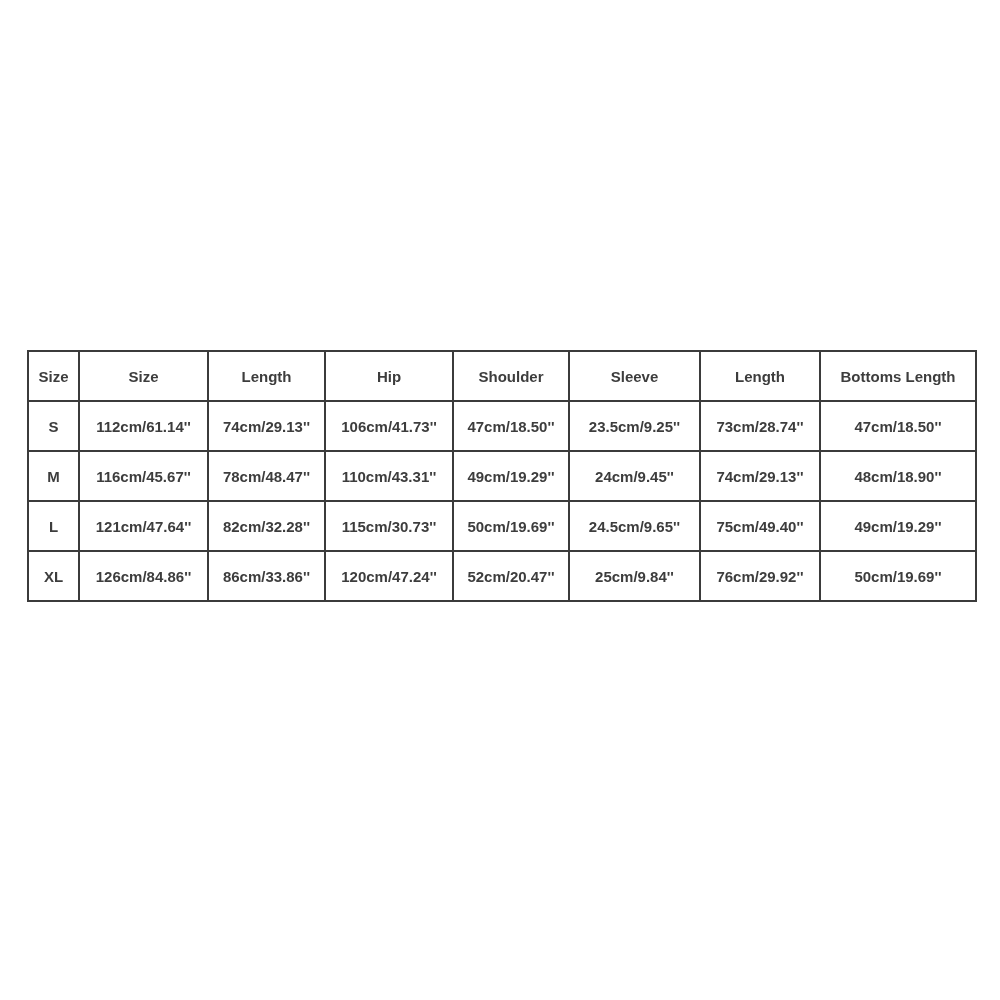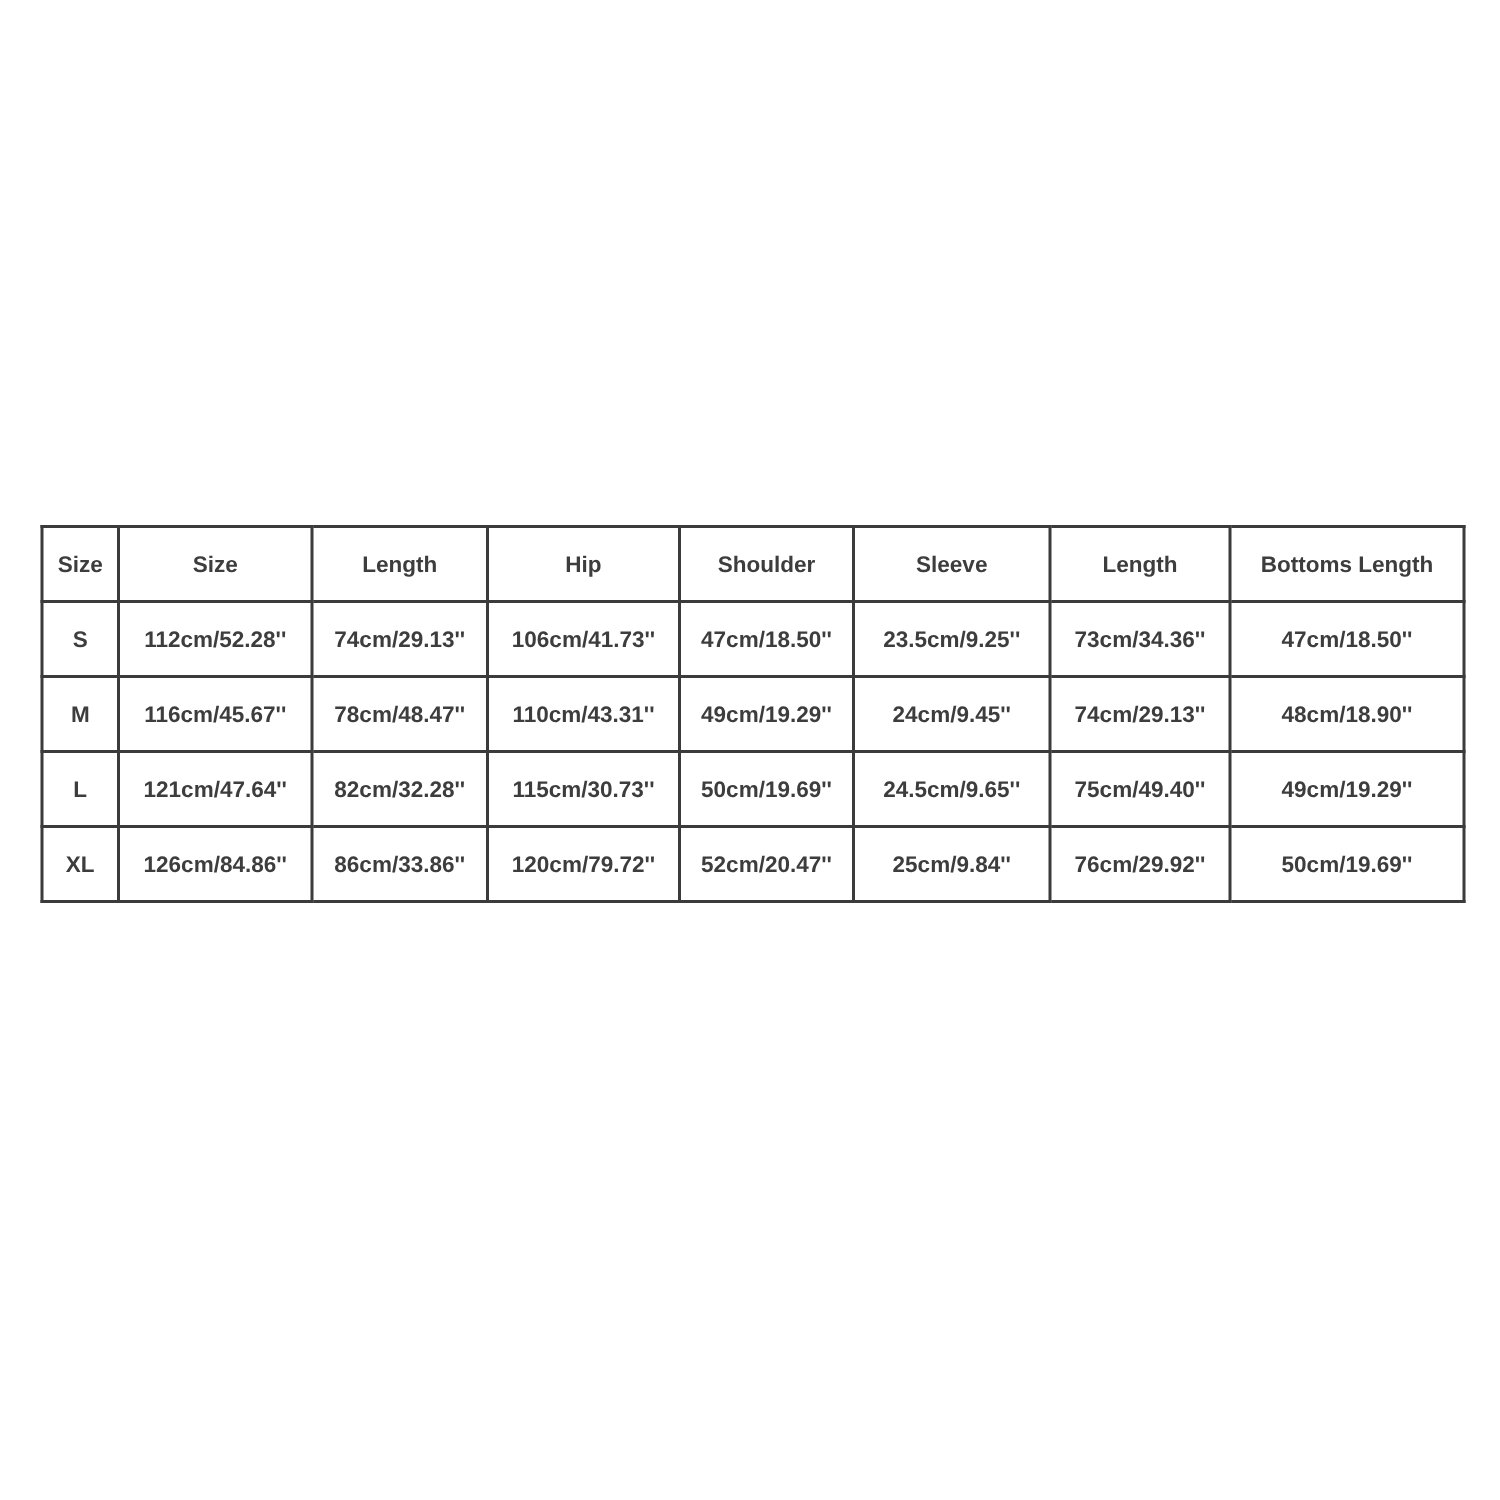--- a/index.html
+++ b/index.html
@@ -79,26 +79,26 @@
             <th>Hip</th>
             <th>Shoulder</th>
             <th>Sleeve</th>
             <th>Length</th>
             <th>Bottoms Length</th>
           </tr>
       </thead>
       <tbody id="chart-body">
           <tr>
             <td>S</td>
-            <td>112cm/52.28''</td>
+            <td>112cm/61.14''</td>
             <td>74cm/29.13''</td>
             <td>106cm/41.73''</td>
             <td>47cm/18.50''</td>
             <td>23.5cm/9.25''</td>
-            <td>73cm/34.36''</td>
+            <td>73cm/28.74''</td>
             <td>47cm/18.50''</td>
           </tr>
           <tr>
             <td>M</td>
             <td>116cm/45.67''</td>
             <td>78cm/48.47''</td>
             <td>110cm/43.31''</td>
             <td>49cm/19.29''</td>
             <td>24cm/9.45''</td>
             <td>74cm/29.13''</td>
@@ -111,21 +111,21 @@
             <td>115cm/30.73''</td>
             <td>50cm/19.69''</td>
             <td>24.5cm/9.65''</td>
             <td>75cm/49.40''</td>
             <td>49cm/19.29''</td>
           </tr>
           <tr>
             <td>XL</td>
             <td>126cm/84.86''</td>
             <td>86cm/33.86''</td>
-            <td>120cm/79.72''</td>
+            <td>120cm/47.24''</td>
             <td>52cm/20.47''</td>
             <td>25cm/9.84''</td>
             <td>76cm/29.92''</td>
             <td>50cm/19.69''</td>
           </tr>
         </tbody>
     </table>
   </div>
 </div>
 

